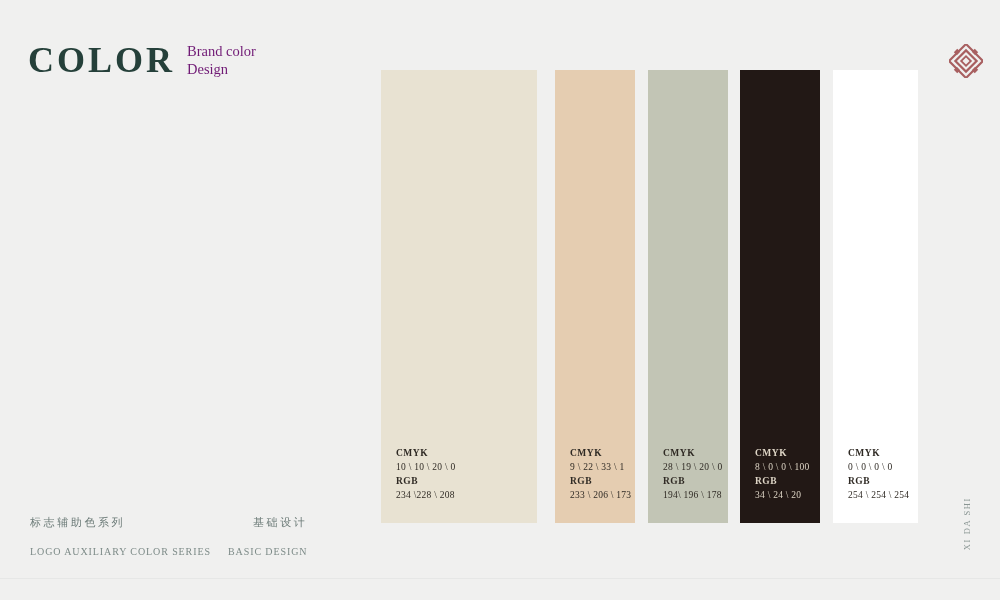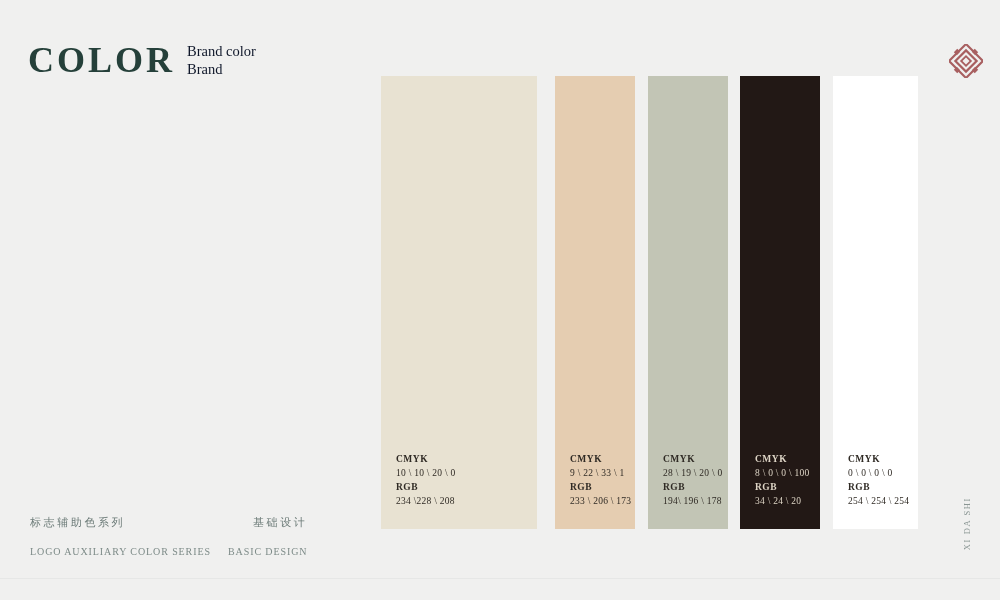--- a/index.html
+++ b/index.html
@@ -71,21 +71,21 @@
   .logo-mark svg { display: block; }
 
   
   .swatches {
     position: absolute;
     left: 381px;
     top: 67px;
   }
   .swatch {
     position: absolute;
-    top: 9px;
+    top: 3px;
     height: 453px;
     box-sizing: border-box;
   }
   .swatch-info {
     position: absolute;
     left: 15px;
     bottom: 20px;
     font-family: "Liberation Serif", serif;
     font-size: 9.5px;
     line-height: 1.47;
@@ -140,23 +140,23 @@
     white-space: nowrap;
   }
 </style>
 </head>
 <body style="background: rgb(240, 240, 239);">
 
 <div class="page">
 
   <div class="header">
     <h1 class="title-main" style="color: rgb(37, 64, 58);">COLOR</h1>
-    <div class="title-sub" style="color: #0f172a;">
+    <div class="title-sub" style="color: #701a75;">
       <span>Brand color</span>
-      <span>Brand</span>
+      <span>Design</span>
     </div>
   </div>
 
   <div class="logo-mark">
     <svg width="34" height="34" viewBox="0 0 34 34" aria-hidden="true">
       <g transform="rotate(45 17 17)">
         <rect x="5" y="5" width="24" height="24" fill="none" stroke="#a85f60" stroke-width="2.2"></rect>
         <rect x="9.5" y="9.5" width="15" height="15" fill="none" stroke="#a85f60" stroke-width="2.2"></rect>
         <rect x="13.6" y="13.6" width="6.8" height="6.8" fill="none" stroke="#a85f60" stroke-width="1.8"></rect>
         <rect x="2.2" y="14.6" width="4.2" height="4.8" fill="#a85f60"></rect>

